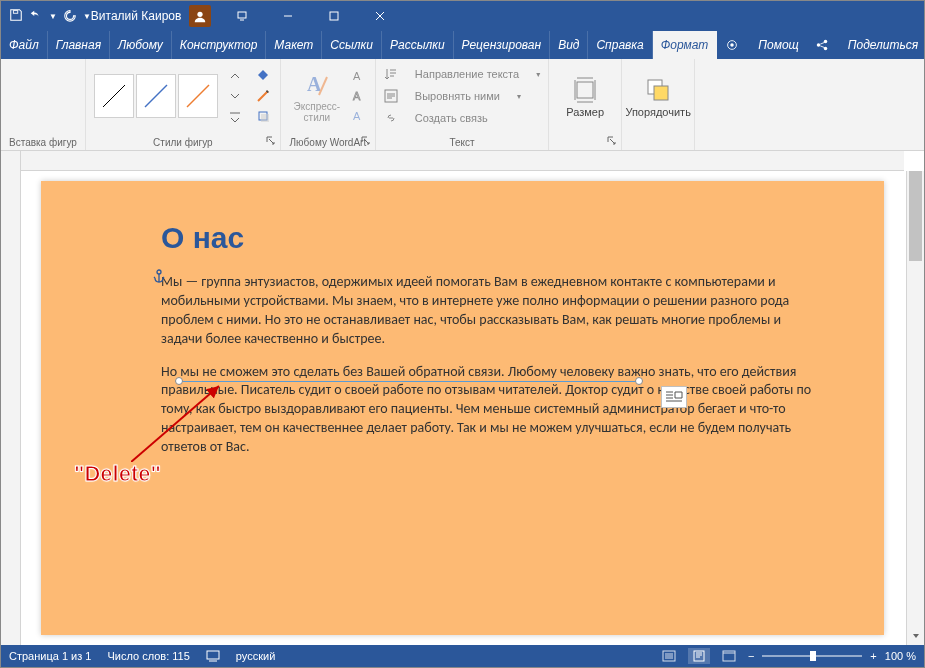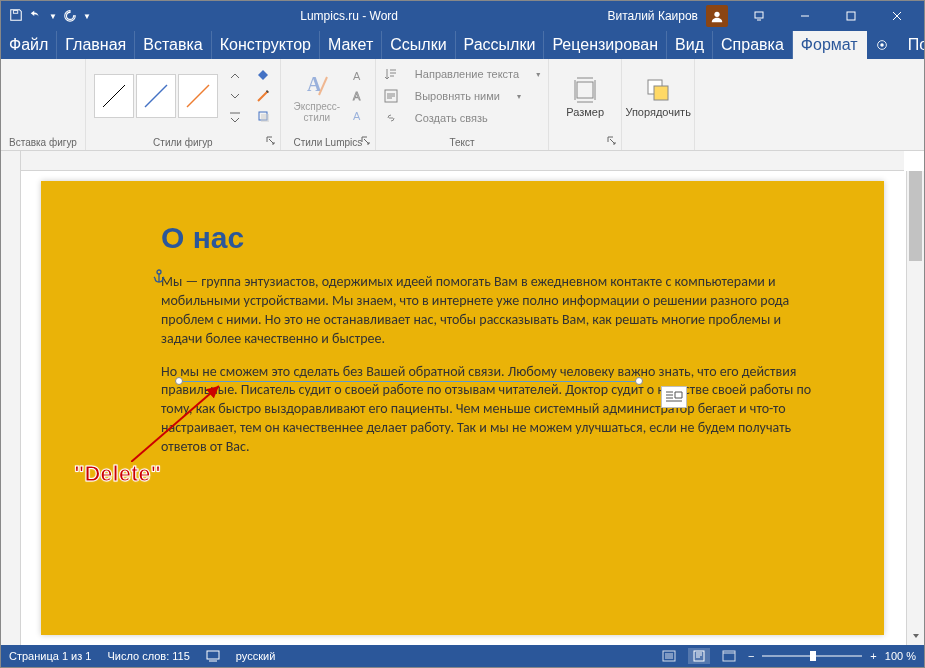--- a/index.html
+++ b/index.html
@@ -9,21 +9,21 @@
 .qat { display: flex; align-items: center; gap: 6px; padding-left: 8px; }
 .qat svg { width: 14px; height: 14px; }
 .title-center { flex: 1; text-align: center; }
 .user-area { display: flex; align-items: center; gap: 8px; padding-right: 4px; }
 .avatar { width: 22px; height: 22px; background: #8b4513; border-radius: 2px; display:flex; align-items:center; justify-content:center; }
 .avatar svg { width:14px; height:14px; }
 .win-buttons { display: flex; }
 .win-btn { width: 46px; height: 30px; display: flex; align-items: center; justify-content: center; }
 .win-btn svg { width: 10px; height: 10px; }
 
-.tabstrip { background: #2b579a; height: 28px; display: flex; color: #fff; font-size: 16px; }
+.tabstrip { background: #2b579a; height: 28px; display: flex; color: #fff; font-size: 12px; font-style: italic; }
 .tab { padding: 0 8px; display: flex; align-items: center; border-right: 1px solid rgba(255,255,255,0.15); cursor: pointer; }
 .tab.active { background: #f3f3f3; color: #2b579a; }
 .tab-right { margin-left: auto; display: flex; }
 .tab-right .tab { border-right: none; gap: 19px; }
 .tab-right svg { width: 14px; height: 14px; }
 
 .ribbon { background: #f3f3f3; height: 92px; display: flex; border-bottom: 1px solid #d4d4d4; font-size: 11px; color: #444; }
 .group { border-right: 1px solid #e1e1e1; padding: 4px 8px 2px; display: flex; flex-direction: column; align-items: center; position: relative; }
 .group-label { font-size: 10px; color: #666; margin-top: auto; text-align: center; }
 .group-body { display: flex; align-items: center; gap: 4px; height: 66px; }
@@ -35,21 +35,21 @@
 .small-btn { width: 18px; height: 18px; border: 1px solid transparent; display: flex; align-items: center; justify-content: center; }
 .small-btn svg { width: 14px; height: 14px; }
 .text-group-item { display: flex; align-items: center; gap: 17px; font-size: 11px; color: #888; height: 20px; }
 .text-group-item svg { width: 14px; height: 14px; }
 .dialog-launcher { position: absolute; right: 2px; bottom: 2px; width: 12px; height: 12px; }
 .dialog-launcher svg { width:10px; height:10px; }
 
 .doc-area { position: absolute; top: 150px; left: 0; right: 0; bottom: 22px; background: #fff; overflow: hidden; }
 .ruler-v { position: absolute; left: 0; top: 0; width: 20px; height: 100%; background: #f3f3f3; border-right: 1px solid #d4d4d4; }
 .ruler-h { position: absolute; left: 20px; top: 0; right: 20px; height: 20px; background: #f3f3f3; border-bottom: 1px solid #d4d4d4; }
-.page-wrap { position: absolute; left: 40px; top: 30px; right: 40px; bottom: 10px; background: #eab308; box-shadow: 0 0 6px rgba(0,0,0,0.2); overflow: hidden; }
+.page-wrap { position: absolute; left: 40px; top: 30px; right: 40px; bottom: 10px; background: #fdba74; box-shadow: 0 0 6px rgba(0,0,0,0.2); overflow: hidden; }
 .page { padding: 40px 60px 20px 120px; color: #333; }
 .heading { color: #2b579a; font-size: 30px; font-weight: 700; margin-bottom: 18px; }
 .para { font-size: 14px; line-height: 1.35; margin-bottom: 14px; font-family: Calibri, sans-serif; color: #333; }
 .anchor-icon { position: absolute; left: 110px; top: 88px; color: #2b579a; }
 .anchor-icon svg { width: 16px; height: 16px; }
 .h-line { position: absolute; left: 139px; top: 200px; width: 458px; height: 1px; background: #5b9bd5; }
 .handle { position: absolute; width: 8px; height: 8px; border: 1px solid #888; background: #fff; border-radius: 50%; }
 .handle.left { left: 134px; top: 196px; }
 .handle.right { left: 594px; top: 196px; }
 .layout-btn { position: absolute; left: 620px; top: 205px; width: 26px; height: 22px; border: 1px solid #bfbfbf; background: #fff; display: flex; align-items: center; justify-content: center; }
@@ -82,21 +82,20 @@
         </svg></span>
     <span><svg viewBox="0 0 16 16">
           <path d="M6 3L2 6l4 3V7c3 0 5 1 5 4 0-4-2-6-5-6V3z" fill="#fff"></path>
         </svg></span>
     <span style="color:#fff;font-size:8px;">▼</span>
     <span><svg viewBox="0 0 16 16">
           <path d="M8 3a6 6 0 106 6h-2a4 4 0 11-4-4V3z" fill="none" stroke="#fff" stroke-width="1.2"></path>
         </svg></span>
     <span style="color:#fff;font-size:8px;">▼</span>
   </div>
-  <div class="title-center">Lumpics.ru - Word</div>
   <div class="user-area">
     <span>Виталий Каиров</span>
     <span class="avatar">
         <svg viewBox="0 0 16 16">
           <circle cx="8" cy="6" r="3" fill="#fff"></circle>
           <path d="M2 15c0-3 3-5 6-5s6 2 6 5" fill="#fff"></path>
         </svg>
       </span>
     <div class="win-buttons">
       <div class="win-btn">
@@ -120,21 +119,21 @@
             <path d="M1 1l8 8M9 1l-8 8" stroke="#fff"></path>
           </svg>
         </div>
     </div>
   </div>
 </div>
 
 <div class="tabstrip">
   <div class="tab">Файл</div>
   <div class="tab">Главная</div>
-  <div class="tab">Вставка</div>
+  <div class="tab">Любому</div>
   <div class="tab">Конструктор</div>
   <div class="tab">Макет</div>
   <div class="tab">Ссылки</div>
   <div class="tab">Рассылки</div>
   <div class="tab">Рецензирован</div>
   <div class="tab">Вид</div>
   <div class="tab">Справка</div>
   <div class="tab active">Формат</div>
   <div class="tab-right">
     <div class="tab">
@@ -243,21 +242,21 @@
               <text x="2" y="11" font-size="11" fill="none" stroke="#333" stroke-width="0.8">A</text>
             </svg>
           </div>
         <div class="small-btn">
             <svg viewBox="0 0 14 14">
               <text x="2" y="11" font-size="11" fill="#4472c4">A</text>
             </svg>
           </div>
       </div>
     </div>
-    <div class="group-label">Стили Lumpics</div>
+    <div class="group-label">Любому WordArt</div>
     <div class="dialog-launcher"><svg viewBox="0 0 10 10">
           <path d="M1 1h5M1 1v5M3 3l5 5M6 8h2v-2" stroke="#666" fill="none"></path>
         </svg></div>
   </div>
 
   <div class="group">
     <div class="group-body">
       <div class="small-stack" style="align-items:flex-start;">
         <div class="text-group-item">
             <svg viewBox="0 0 14 14">

